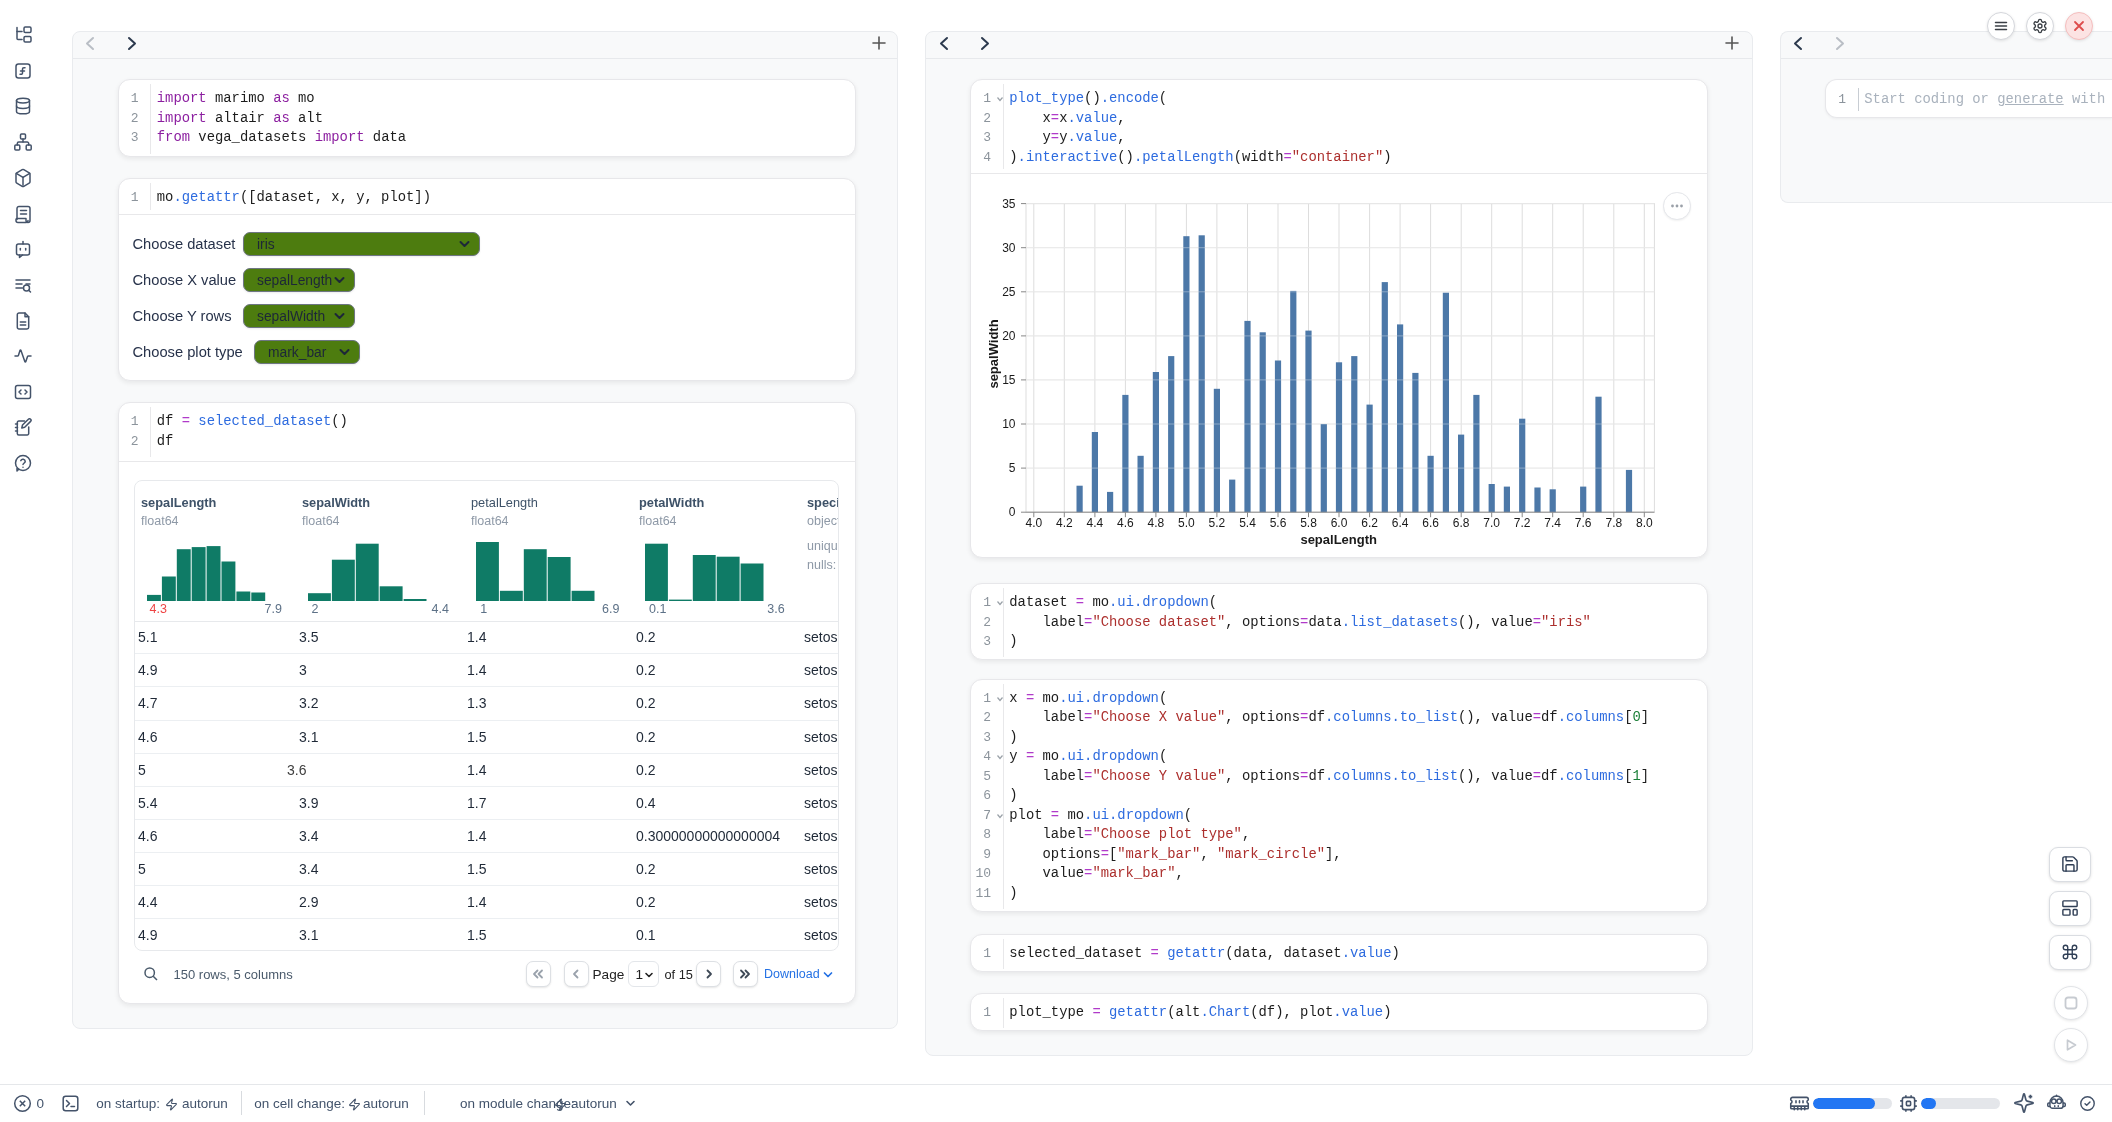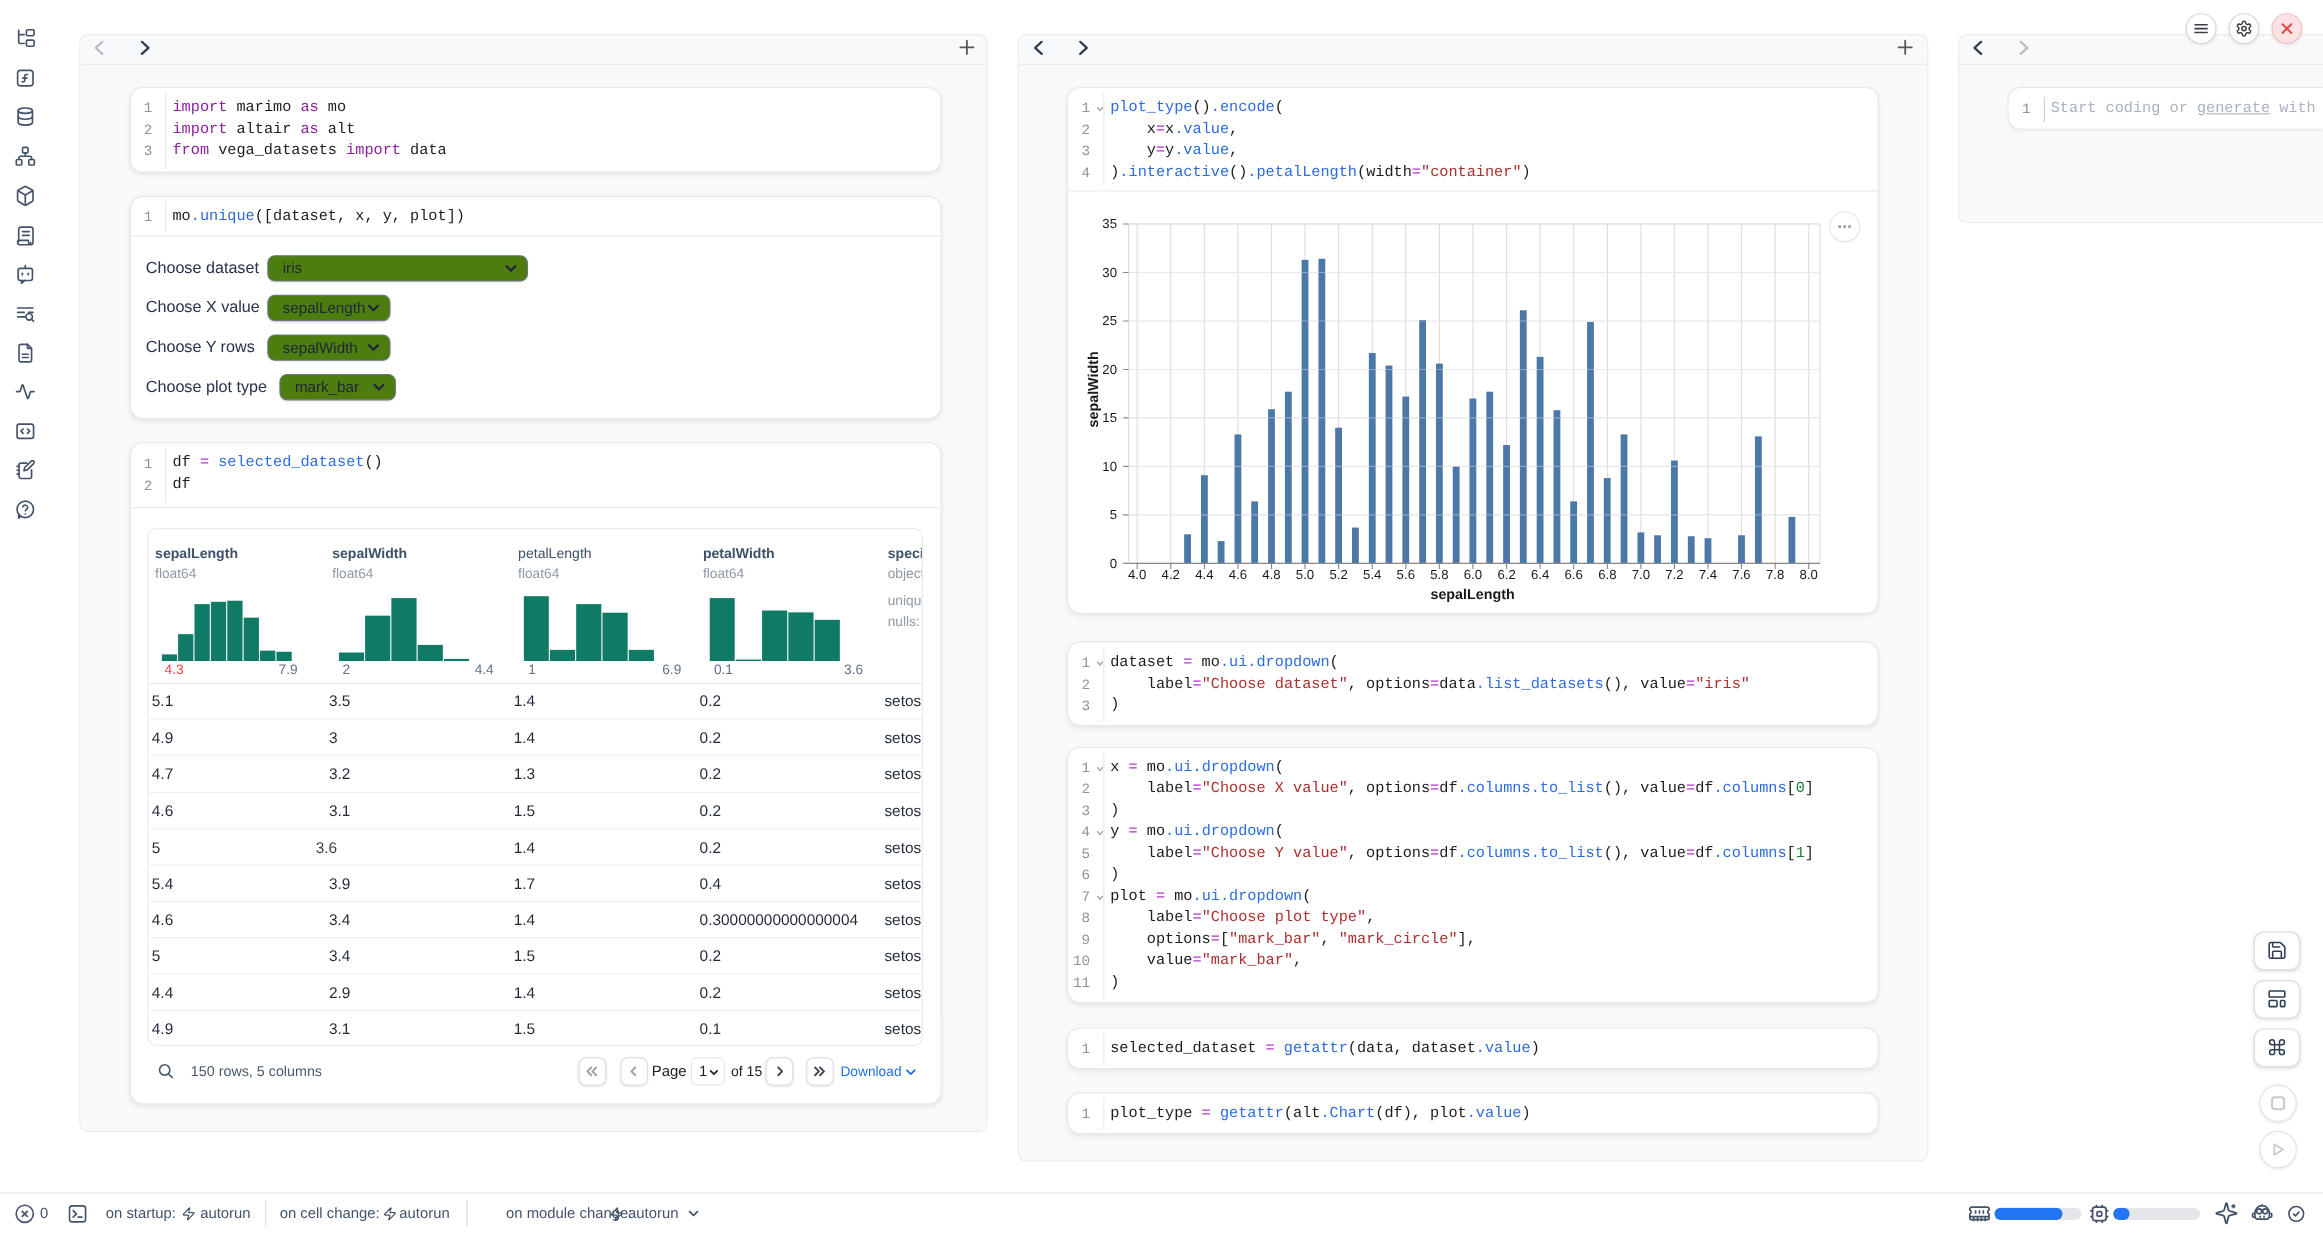--- a/index.html
+++ b/index.html
@@ -136,21 +136,21 @@
     <div class="gut" style="top:4px;height:70px"></div>
     <div class="codearea">
       <div class="cl"><span class="ln">1</span><span class="ct"><span class="k">import</span> marimo <span class="k">as</span> mo</span></div>
       <div class="cl"><span class="ln">2</span><span class="ct"><span class="k">import</span> altair <span class="k">as</span> alt</span></div>
       <div class="cl"><span class="ln">3</span><span class="ct"><span class="k">from</span> vega_datasets <span class="k">import</span> data</span></div>
     </div>
   </div>
 <div class="cell" style="left:117.5px;top:178.4px;width:738px;height:202.6px">
     <div class="gut" style="top:4px;height:27px"></div>
     <div class="codearea">
-      <div class="cl"><span class="ln">1</span><span class="ct">mo<span class="f">.unique</span>([dataset, x, y, plot])</span></div>
+      <div class="cl"><span class="ln">1</span><span class="ct">mo<span class="f">.getattr</span>([dataset, x, y, plot])</span></div>
     </div>
     <div class="divider" style="top:34.6px"></div>
     <div class="lbl" style="left:14px;top:65.1px">Choose dataset</div>
     <div class="sel" style="left:124.5px;top:53.099999999999994px;width:237px;height:24px">
       <span>iris</span>
       <svg width="13" height="13" viewBox="0 0 13 13" fill="none">
         <path d="M2.5 4.5 L6.5 8.5 L10.5 4.5" stroke="#1d2738" stroke-width="2" stroke-linecap="round" stroke-linejoin="round"></path>
       </svg>
     </div>
     <div class="lbl" style="left:14px;top:101.1px">Choose X value</div>
@@ -220,21 +220,21 @@
         <rect x="95.6" y="49.8" width="22.9" height="10.2" fill="#0f7b66"></rect>
       </svg>
       <svg style="position:absolute;left:510.0px;top:60.1px" width="119" height="60" viewBox="0 0 119 60">
         <rect x="0.0" y="2.7" width="22.9" height="57.3" fill="#0f7b66"></rect>
         <rect x="23.9" y="58.6" width="22.9" height="1.4" fill="#0f7b66"></rect>
         <rect x="47.8" y="14.0" width="22.9" height="46.0" fill="#0f7b66"></rect>
         <rect x="71.7" y="15.7" width="22.9" height="44.3" fill="#0f7b66"></rect>
         <rect x="95.6" y="22.5" width="22.9" height="37.5" fill="#0f7b66"></rect>
       </svg>
       <div style="position:absolute;left:14.6px;top:121px;font-size:12.5px;color:#ef4444">4.3</div>
-      <div style="position:absolute;left:106.9px;top:121px;width:40px;text-align:center;font-size:12.5px;color:#5d7187">7.9</div>
+      <div style="position:absolute;left:106.9px;top:121px;width:40px;text-align:right;font-size:12.5px;color:#5d7187">7.9</div>
       <div style="position:absolute;left:176.4px;top:121px;font-size:12.5px;color:#5d7187">2</div>
       <div style="position:absolute;left:273.9px;top:121px;width:40px;text-align:right;font-size:12.5px;color:#5d7187">4.4</div>
       <div style="position:absolute;left:345.2px;top:121px;font-size:12.5px;color:#5d7187">1</div>
       <div style="position:absolute;left:444.4px;top:121px;width:40px;text-align:right;font-size:12.5px;color:#5d7187">6.9</div>
       <div style="position:absolute;left:514.0px;top:121px;font-size:12.5px;color:#5d7187">0.1</div>
       <div style="position:absolute;left:609.7px;top:121px;width:40px;text-align:right;font-size:12.5px;color:#5d7187">3.6</div>
       <div style="position:absolute;left:0;right:0;top:140.6px;height:1px;background:#e7e9ec"></div>
       <div style="position:absolute;left:0;right:0;top:140.6px;height:33.15px;border-bottom:1px solid #eceff2">
         <span style="position:absolute;left:3px;top:50%;transform:translateY(-50%);font-size:14px;color:#1f2937;white-space:pre">5.1</span>
         <span style="position:absolute;left:164px;top:50%;transform:translateY(-50%);font-size:14px;color:#1f2937;white-space:pre">3.5</span>

